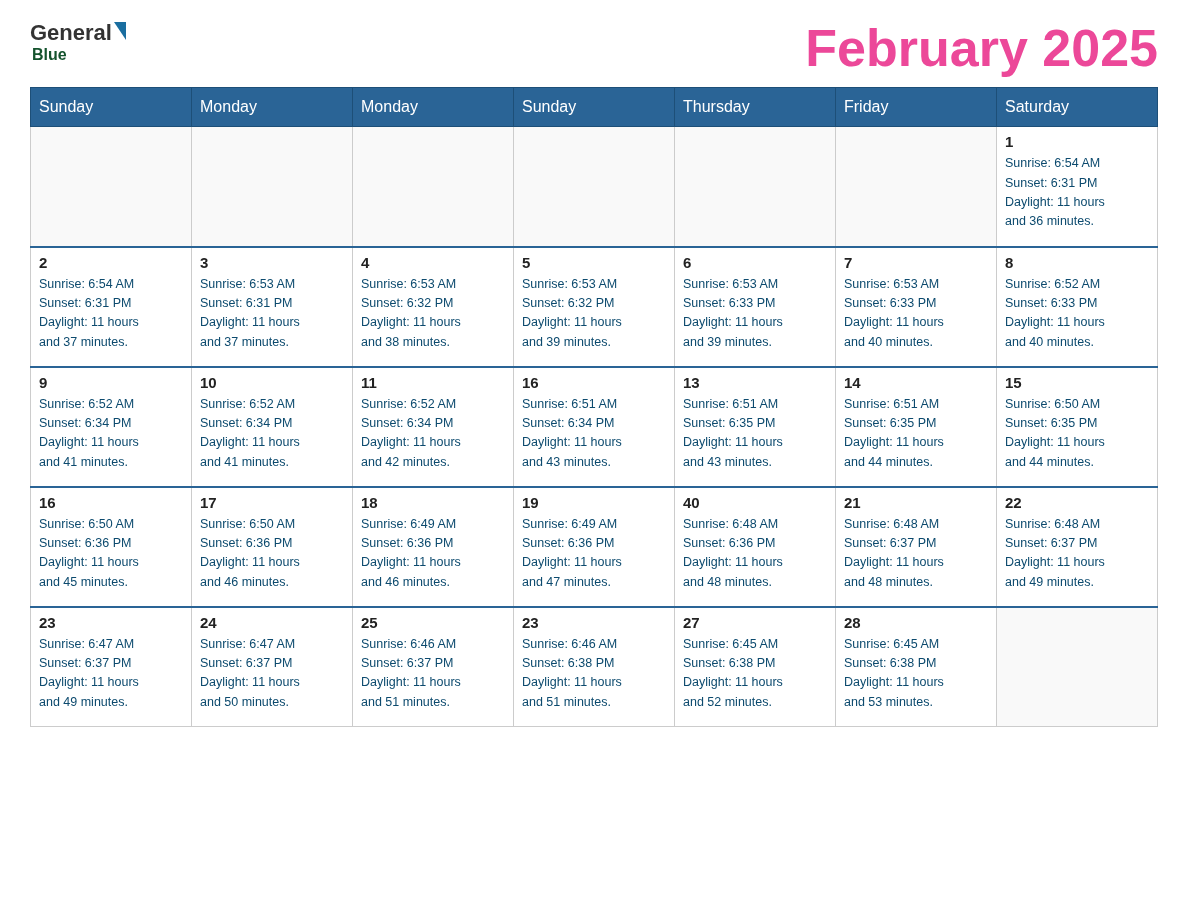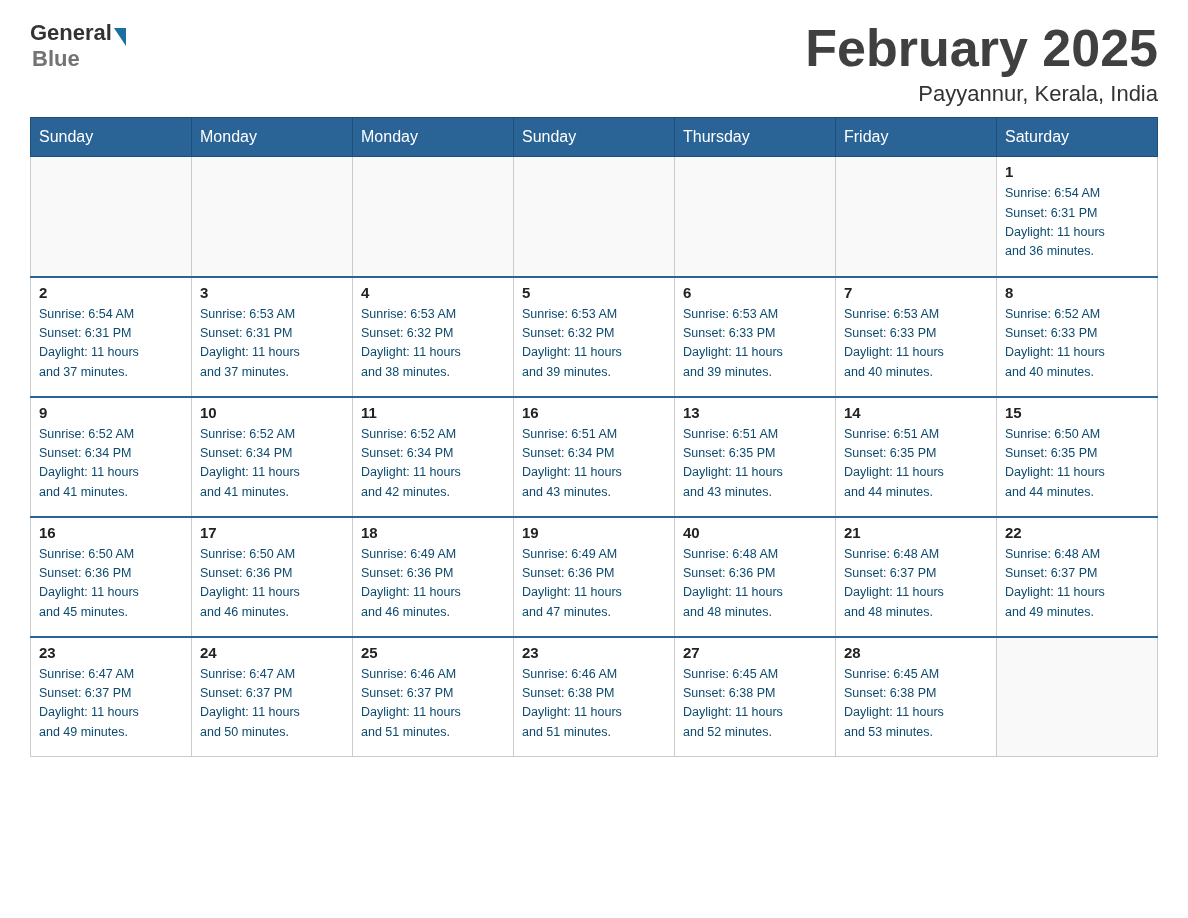--- a/index.html
+++ b/index.html
@@ -16,49 +16,49 @@
       align-items: flex-start;
       margin-bottom: 10px;
     }
     .logo {
       display: flex;
       flex-direction: column;
       align-items: flex-start;
     }
     .logo-top {
       display: flex;
-      align-items: flex-end;
+      align-items: flex-start;
     }
     .logo-general {
       font-size: 22px;
       font-weight: bold;
       color: #333;
     }
     .logo-arrow {
       width: 0;
       height: 0;
       border-left: 12px solid transparent;
       border-right: 0px solid transparent;
       border-top: 18px solid #1a6ea0;
       margin-left: 2px;
       margin-top: 2px;
     }
     .logo-blue {
-      font-size: 22px;
+      font-size: 16px;
       font-weight: bold;
-      color: #737373;
+      color: #14532d;
       margin-left: 2px;
     }
     .title-block {
       text-align: right;
     }
     .month-title {
       font-size: 52px;
       font-weight: bold;
-      color: #404040;
+      color: #ec4899;
       line-height: 1.1;
     }
     .location {
       font-size: 22px;
       color: #333;
       margin-top: 4px;
     }
     .calendar {
       width: 100%;
       border-collapse: collapse;
@@ -107,21 +107,20 @@
 <div class="header">
   <div class="logo">
     <div class="logo-top">
       <span class="logo-general">General</span>
       <div class="logo-arrow"></div>
     </div>
     <span class="logo-blue">Blue</span>
   </div>
   <div class="title-block">
     <div class="month-title">February 2025</div>
-    <div class="location">Payyannur, Kerala, India</div>
   </div>
 </div>
 
 <table class="calendar">
   <thead>
     <tr>
     <th>Sunday</th>
         <th>Monday</th>
         <th>Monday</th>
         <th>Sunday</th>

